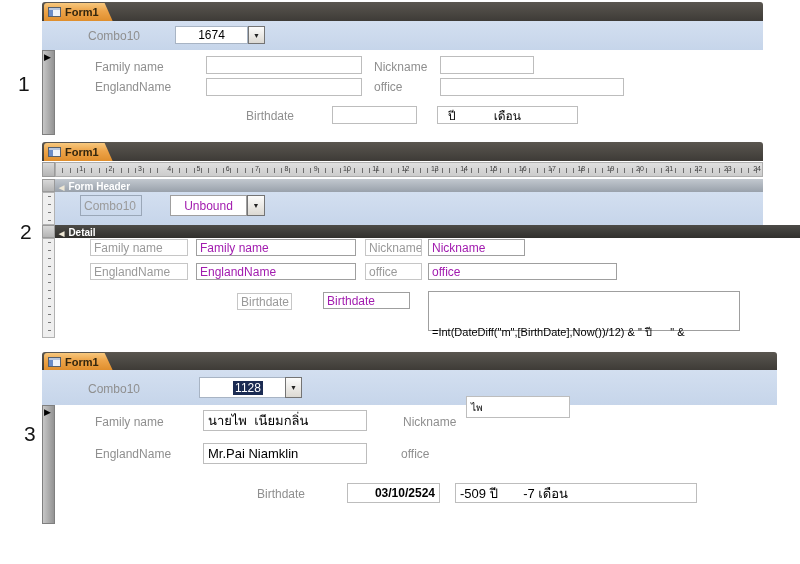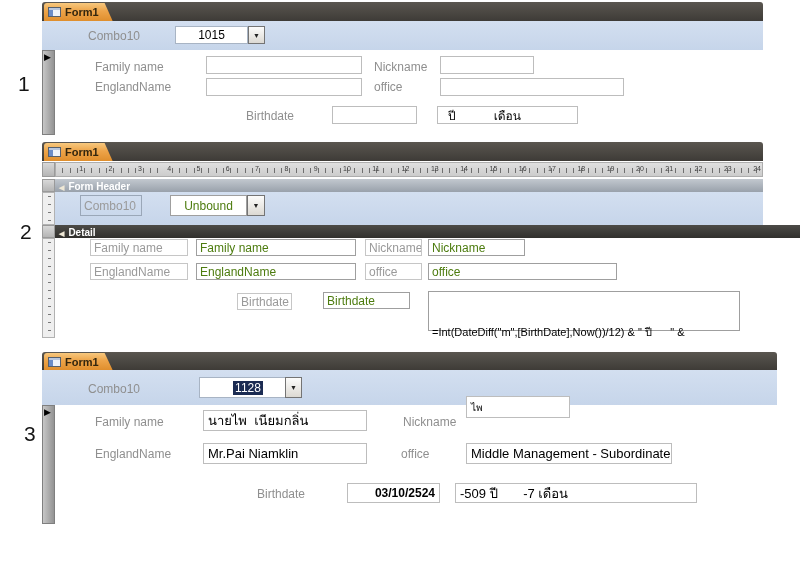--- a/index.html
+++ b/index.html
@@ -39,21 +39,21 @@
           border:1px solid #b2b2b2;}
   .vruler::after{content:'';position:absolute;left:5px;width:3px;top:3px;bottom:3px;
           background:repeating-linear-gradient(to bottom,#787878 0 1px,transparent 1px 8px);}
   .secbar{position:absolute;display:flex;align-items:flex-end;gap:4px;padding-left:4px;
           box-sizing:border-box;color:#fff;font-size:10px;font-weight:bold;
           background:linear-gradient(#c2c8cf,#99a1ab);}
   .secbar.dark{background:linear-gradient(#4c4b47,#31302d);}
   .sec-icon{font-size:7px;color:#efe8d6;}
   .dlabel{position:absolute;box-sizing:border-box;border:1px solid #c6c6c6;color:#9a9a9a;
           display:flex;align-items:center;padding:0 3px;white-space:pre;overflow:hidden;}
-  .dtext{position:absolute;box-sizing:border-box;border:1px solid #9f9f9f;background:#fff;color:#4d7c0f;
+  .dtext{position:absolute;box-sizing:border-box;border:1px solid #9f9f9f;background:#fff;color:#a21caf;
           display:flex;align-items:center;padding:0 3px;white-space:pre;overflow:hidden;}
   .formula{position:absolute;box-sizing:border-box;border:1px solid #9f9f9f;background:#fff;
           font-size:11px;line-height:1.45;padding:1px 3px;white-space:pre;}
   .sel{background:#1b2b52;color:#fff;padding:0 2px;}
 </style>
 </head>
 <body>
 
 <div id="stage">
 
@@ -64,21 +64,21 @@
   <div class="panel" style="left:42px;top:2px;width:721px;height:133px;">
     <div class="tabbar">
       <div class="tab">
         <span class="form-icon"></span>
         <span class="tab-label">Form1</span>
       </div>
     </div>
     <div class="bluebar" style="left:0;top:19px;width:721px;height:29px;">
       <span class="flabel" style="left:46px;top:8px;">Combo10</span>
       <div class="textbox" style="left:133px;top:5px;width:73px;height:18px;justify-content:center;border-color:#a8b4c4;">
-        <span>1015</span>
+        <span>1674</span>
       </div>
       <div class="combo-btn" style="left:206px;top:5px;width:17px;height:18px;">
         <span>▼</span>
       </div>
     </div>
     <div class="recsel" style="top:48px;height:85px;">
       <span class="tri">▶</span>
     </div>
     <span class="flabel" style="left:53px;top:58px;">Family name</span>
     <div class="textbox" style="left:164px;top:54px;width:156px;height:18px;"><span></span></div>
@@ -195,19 +195,18 @@
     <div class="recsel" style="top:53px;height:119px;">
       <span class="tri">▶</span>
     </div>
     <span class="flabel" style="left:53px;top:63px;">Family name</span>
     <div class="textbox" style="left:161px;top:58px;width:164px;height:21px;font-size:13px;"><span>นายไพ  เนียมกลิ่น</span></div>
     <span class="flabel" style="left:361px;top:63px;">Nickname</span>
     <div class="textbox" style="left:424px;top:44px;width:104px;height:22px;font-size:10px;"><span>ไพ</span></div>
     <span class="flabel" style="left:53px;top:95px;">EnglandName</span>
     <div class="textbox" style="left:161px;top:91px;width:164px;height:21px;font-size:13px;"><span>Mr.Pai Niamklin</span></div>
     <span class="flabel" style="left:359px;top:95px;">office</span>
-    <div class="textbox" style="left:424px;top:91px;width:206px;height:21px;font-size:13px;"><span>Middle Management - Subordinate</span></div>
     <span class="flabel" style="left:215px;top:135px;">Birthdate</span>
     <div class="textbox" style="left:305px;top:131px;width:93px;height:20px;justify-content:flex-end;font-weight:600;"><span>03/10/2524</span></div>
     <div class="textbox" style="left:413px;top:131px;width:242px;height:20px;font-size:13px;"><span>-509 ปี       -7 เดือน</span></div>
   </div>
 
 </div>
 
 </body></html>

